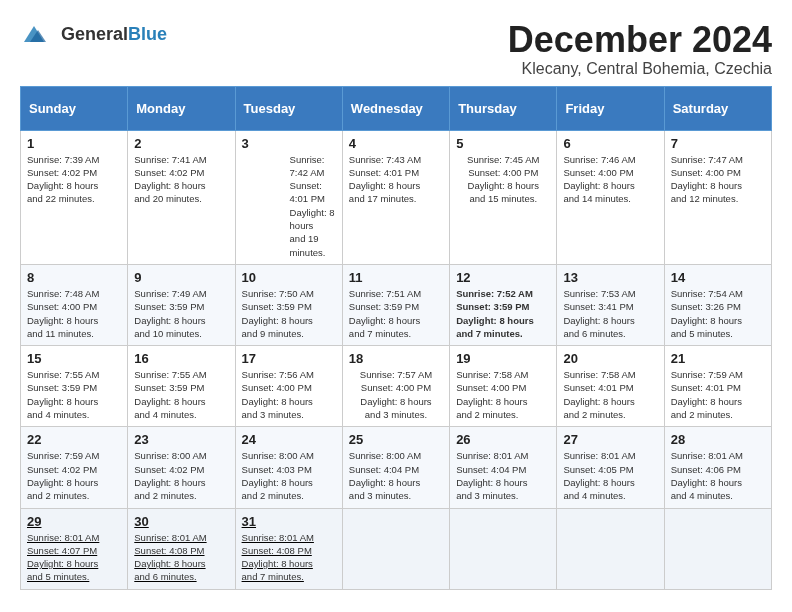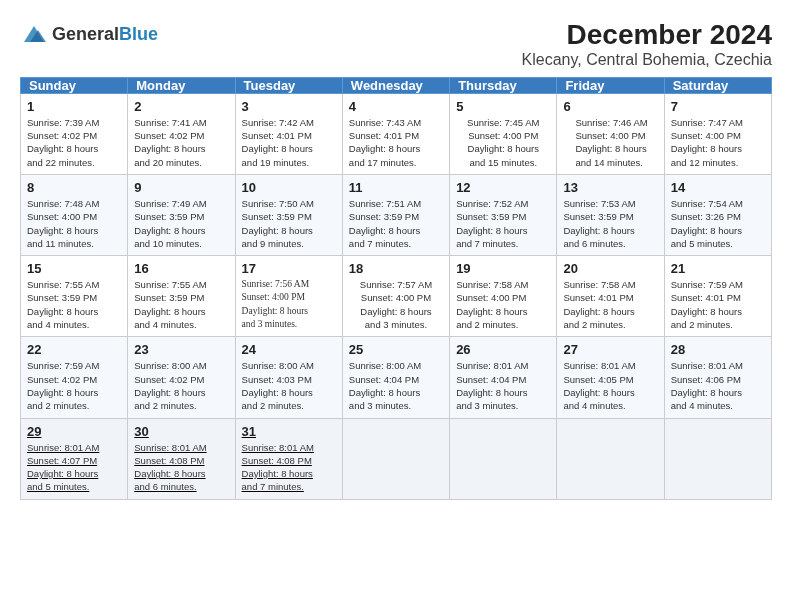--- a/index.html
+++ b/index.html
@@ -12,51 +12,51 @@
     }
     .header-top {
       display: flex;
       align-items: flex-start;
       justify-content: space-between;
       margin-bottom: 4px;
     }
     .logo {
       display: flex;
       align-items: center;
-      gap: 4px;
+      gap: 13px;
     }
     .logo-icon {
       width: 28px;
       height: 28px;
     }
     .title-block {
       text-align: right;
     }
     .month-title {
-      font-size: 28px;
+      font-size: 36px;
       font-weight: bold;
       color: #222;
       line-height: 1.1;
     }
     .subtitle {
       font-size: 16px;
       color: #444;
     }
     .calendar-table {
       width: 100%;
       border-collapse: collapse;
       margin-top: 8px;
     }
     .calendar-table th {
       background: #3a7abf;
       color: #fff;
       font-size: 13px;
       font-weight: bold;
       text-align: left;
-      padding: 0 8px;
+      padding: 14px 8px;
       border: 1px solid #5a9ad4;
     }
     .calendar-table td {
       vertical-align: top;
       border: 1px solid #ccc;
       padding: 5px 6px;
       width: calc(100% / 7);
       min-height: 80px;
       background: #fff;
     }
@@ -127,42 +127,42 @@
         </td>
         <td>
           <span class="day-number">2</span>
           <div class="day-info" style="white-space: pre-line;">Sunrise: 7:41 AM
 Sunset: 4:02 PM
 Daylight: 8 hours
 and 20 minutes.</div>
         </td>
         <td>
           <span class="day-number">3</span>
-          <div class="day-info" style="white-space: pre-line;">Sunrise: 7:42 AM
+          <div class="day-info" style="white-space: pre-line; margin-left: 48px;">Sunrise: 7:42 AM
 Sunset: 4:01 PM
 Daylight: 8 hours
 and 19 minutes.</div>
         </td>
         <td>
           <span class="day-number">4</span>
           <div class="day-info" style="white-space: pre-line;">Sunrise: 7:43 AM
 Sunset: 4:01 PM
 Daylight: 8 hours
 and 17 minutes.</div>
         </td>
         <td>
           <span class="day-number">5</span>
           <div class="day-info" style="white-space: pre-line; text-align: center;">Sunrise: 7:45 AM
 Sunset: 4:00 PM
 Daylight: 8 hours
 and 15 minutes.</div>
         </td>
         <td>
           <span class="day-number">6</span>
-          <div class="day-info" style="white-space: pre-line; margin-left: 12px;">Sunrise: 7:46 AM
+          <div class="day-info" style="white-space: pre-line;">Sunrise: 7:46 AM
 Sunset: 4:00 PM
 Daylight: 8 hours
 and 14 minutes.</div>
         </td>
         <td>
           <span class="day-number">7</span>
           <div class="day-info" style="white-space: pre-line;">Sunrise: 7:47 AM
 Sunset: 4:00 PM
 Daylight: 8 hours
 and 12 minutes.</div>
@@ -192,29 +192,29 @@
         </td>
         <td>
           <span class="day-number">11</span>
           <div class="day-info" style="white-space: pre-line;">Sunrise: 7:51 AM
 Sunset: 3:59 PM
 Daylight: 8 hours
 and 7 minutes.</div>
         </td>
         <td>
           <span class="day-number">12</span>
-          <div class="day-info" style="white-space: pre-line;">Sunrise: 7:52 AM
+          <div class="day-info" style="white-space: pre-line; font-weight: bold;">Sunrise: 7:52 AM
 Sunset: 3:59 PM
 Daylight: 8 hours
 and 7 minutes.</div>
         </td>
         <td>
           <span class="day-number">13</span>
           <div class="day-info" style="white-space: pre-line;">Sunrise: 7:53 AM
-Sunset: 3:59 PM
+Sunset: 3:41 PM
 Daylight: 8 hours
 and 6 minutes.</div>
         </td>
         <td>
           <span class="day-number">14</span>
           <div class="day-info" style="white-space: pre-line;">Sunrise: 7:54 AM
 Sunset: 3:26 PM
 Daylight: 8 hours
 and 5 minutes.</div>
         </td>
@@ -229,21 +229,21 @@
         </td>
         <td>
           <span class="day-number">16</span>
           <div class="day-info" style="white-space: pre-line;">Sunrise: 7:55 AM
 Sunset: 3:59 PM
 Daylight: 8 hours
 and 4 minutes.</div>
         </td>
         <td>
           <span class="day-number">17</span>
-          <div class="day-info" style="white-space: pre-line; font-family: Liberation Serif, serif;">Sunrise: 7:56 AM
+          <div class="day-info" style="white-space: pre-line;">Sunrise: 7:56 AM
 Sunset: 4:00 PM
 Daylight: 8 hours
 and 3 minutes.</div>
         </td>
         <td>
           <span class="day-number">18</span>
           <div class="day-info" style="white-space: pre-line; text-align: center;">Sunrise: 7:57 AM
 Sunset: 4:00 PM
 Daylight: 8 hours
 and 3 minutes.</div>

